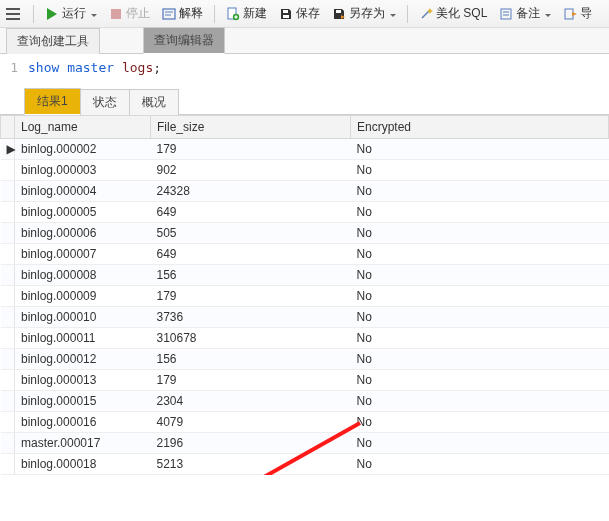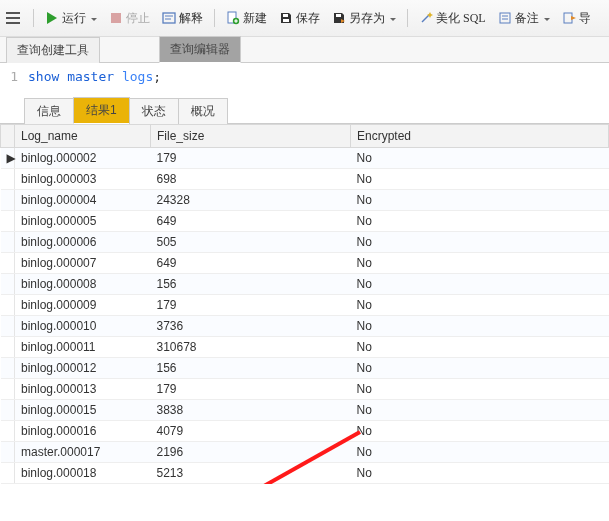--- a/index.html
+++ b/index.html
@@ -6,28 +6,27 @@
   body {
     font-family: "Microsoft YaHei", Arial, sans-serif;
     font-size: 12px;
     color: #333;
     background: #fff;
     width: 609px;
   }
   .toolbar {
     display: flex;
     align-items: center;
-    height: 37px;
+    height: 28px;
     background: linear-gradient(#fafafa,#f0f0f0);
     border-bottom: 1px solid #ddd;
     padding: 0 4px;
     gap: 4px;
     overflow: hidden;
     white-space: nowrap;
-    font-family: Liberation Serif, serif;
   }
   .hamburger {
     display: inline-flex;
     flex-direction: column;
     gap: 3px;
     padding: 4px 6px 4px 2px;
     cursor: pointer;
   }
   .hamburger span {
     width: 14px; height: 2px; background:#555;
@@ -52,21 +51,21 @@
     width:1px; height:18px; background:#ccc; margin:0 3px;
   }
   .ico { display:inline-flex; width:14px; height:14px; }
   .tabstrip {
     display:flex;
     align-items:flex-end;
     height:26px;
     background:#f7f7f7;
     border-bottom:1px solid #ccc;
     padding-left:6px;
-    gap:16px;
+    gap:0;
   }
   .tab {
     padding:4px 10px;
     border:1px solid #ccc;
     border-bottom:none;
     background:#f0f0f0;
     margin-right:-1px;
     cursor:pointer;
     position:relative;
     top:1px;
@@ -81,21 +80,21 @@
   .editor {
     display:flex;
     font-family: Consolas, monospace;
     font-size:13px;
     padding:6px 0 10px 0;
     background:#fff;
   }
   .gutter { width:28px; text-align:right; color:#aaa; padding-right:10px;}
   .code { flex:1; }
   .kw-blue { color:#1a5fd6;text-align:center; }
-  .kw-teal { color:#3b82f6; }
+  .kw-teal { color:#7f1d1d; }
   .semi { color:#333; }
   .result-tabs {
     display:flex;
     align-items:flex-end;
     height:26px;
     border-bottom:1px solid #ccc;
     padding-left:24px;
     gap:0;
     margin-top:4px;
   }
@@ -274,21 +273,20 @@
   <div class="code">
     <span class="kw-blue">show</span>
     <span> </span>
     <span class="kw-blue">master</span>
     <span> </span>
     <span class="kw-teal">logs</span><span class="semi">;</span>
   </div>
 </div>
 
 <div class="result-tabs">
-  <div class="rtab">信息</div>
   <div class="rtab active">结果1</div>
   <div class="rtab">状态</div>
   <div class="rtab">概况</div>
 </div>
 
 <div style="position:relative;">
 <table class="grid">
   <colgroup>
         <col class="c-ptr">
         <col class="c1">
@@ -306,21 +304,21 @@
   <tbody id="grid-body">
         <tr>
           <td class="rowptr">▶</td>
           <td>binlog.000002</td>
           <td>179</td>
           <td>No</td>
         </tr>
         <tr>
           <td class="rowptr"></td>
           <td>binlog.000003</td>
-          <td>698</td>
+          <td>902</td>
           <td>No</td>
         </tr>
         <tr>
           <td class="rowptr"></td>
           <td>binlog.000004</td>
           <td>24328</td>
           <td>No</td>
         </tr>
         <tr>
           <td class="rowptr"></td>
@@ -372,21 +370,21 @@
         </tr>
         <tr>
           <td class="rowptr"></td>
           <td>binlog.000013</td>
           <td>179</td>
           <td>No</td>
         </tr>
         <tr>
           <td class="rowptr"></td>
           <td>binlog.000015</td>
-          <td>3838</td>
+          <td>2304</td>
           <td>No</td>
         </tr>
         <tr>
           <td class="rowptr"></td>
           <td>binlog.000016</td>
           <td>4079</td>
           <td>No</td>
         </tr>
         <tr>
           <td class="rowptr"></td>

